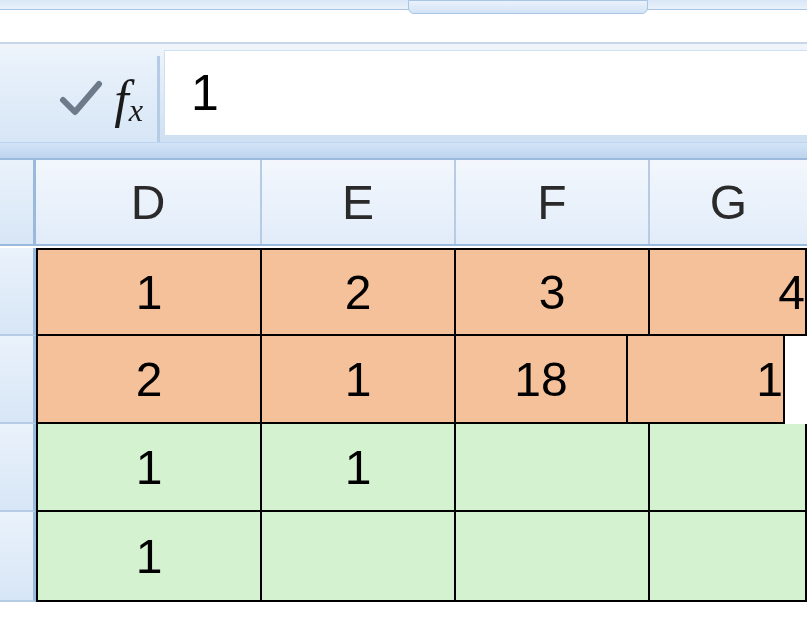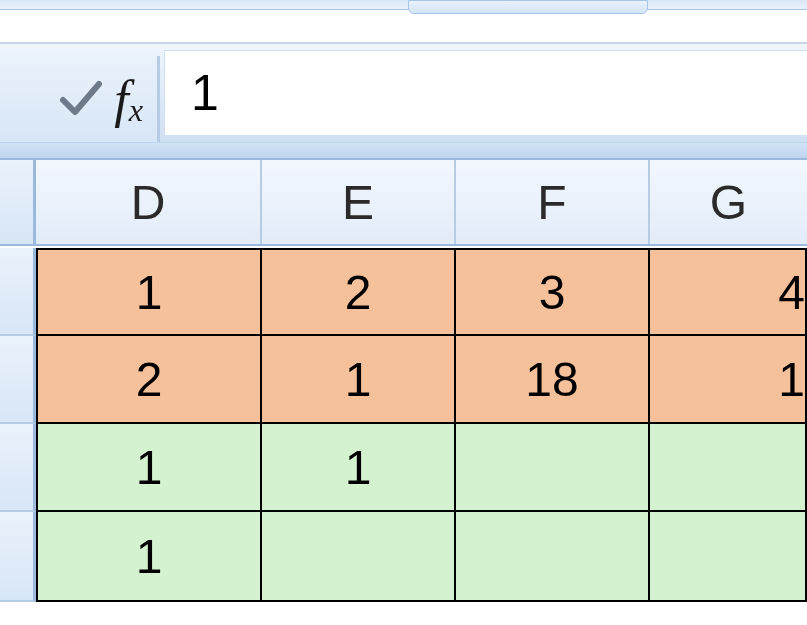--- a/index.html
+++ b/index.html
@@ -203,21 +203,21 @@
     <div class="cell first fill-orange" style="width:226px">1</div>
     <div class="cell fill-orange" style="width:194px">2</div>
     <div class="cell fill-orange" style="width:194px">3</div>
     <div class="cell last-vis fill-orange" style="width:157px;justify-content:flex-end;padding-right:0">4</div>
   </div>
 
   <div class="grow">
     <div class="row-head"></div>
     <div class="cell first fill-orange" style="width:226px">2</div>
     <div class="cell fill-orange" style="width:194px">1</div>
-    <div class="cell fill-orange" style="width:194px">18</div>
+    <div class="cell fill-orange" style="width:172px">18</div>
     <div class="cell last-vis fill-orange" style="width:157px;justify-content:flex-end;padding-right:0">1</div>
   </div>
 
   <div class="grow">
     <div class="row-head"></div>
     <div class="cell first fill-green" style="width:226px">1</div>
     <div class="cell fill-green" style="width:194px">1</div>
     <div class="cell fill-green" style="width:194px"></div>
     <div class="cell last-vis fill-green" style="width:157px"></div>
   </div>

